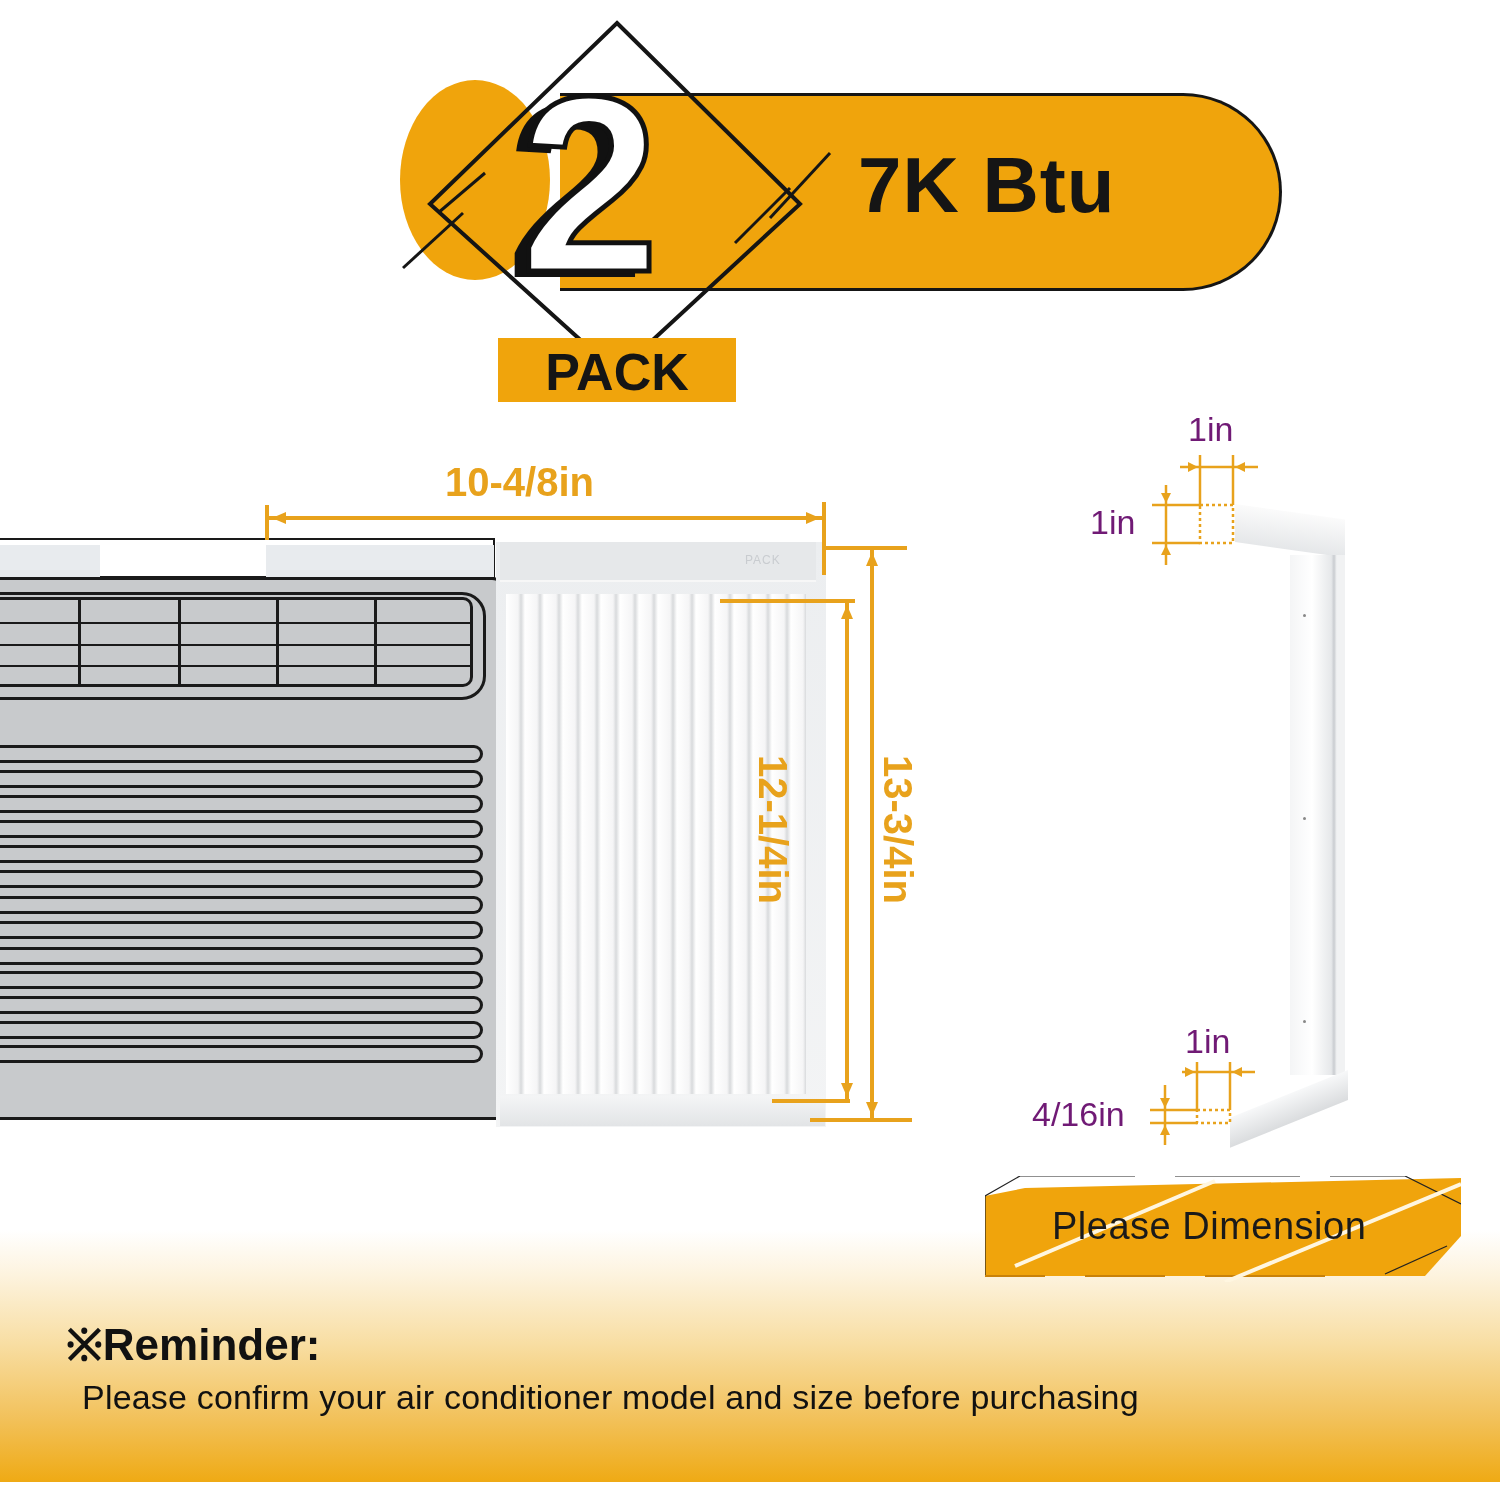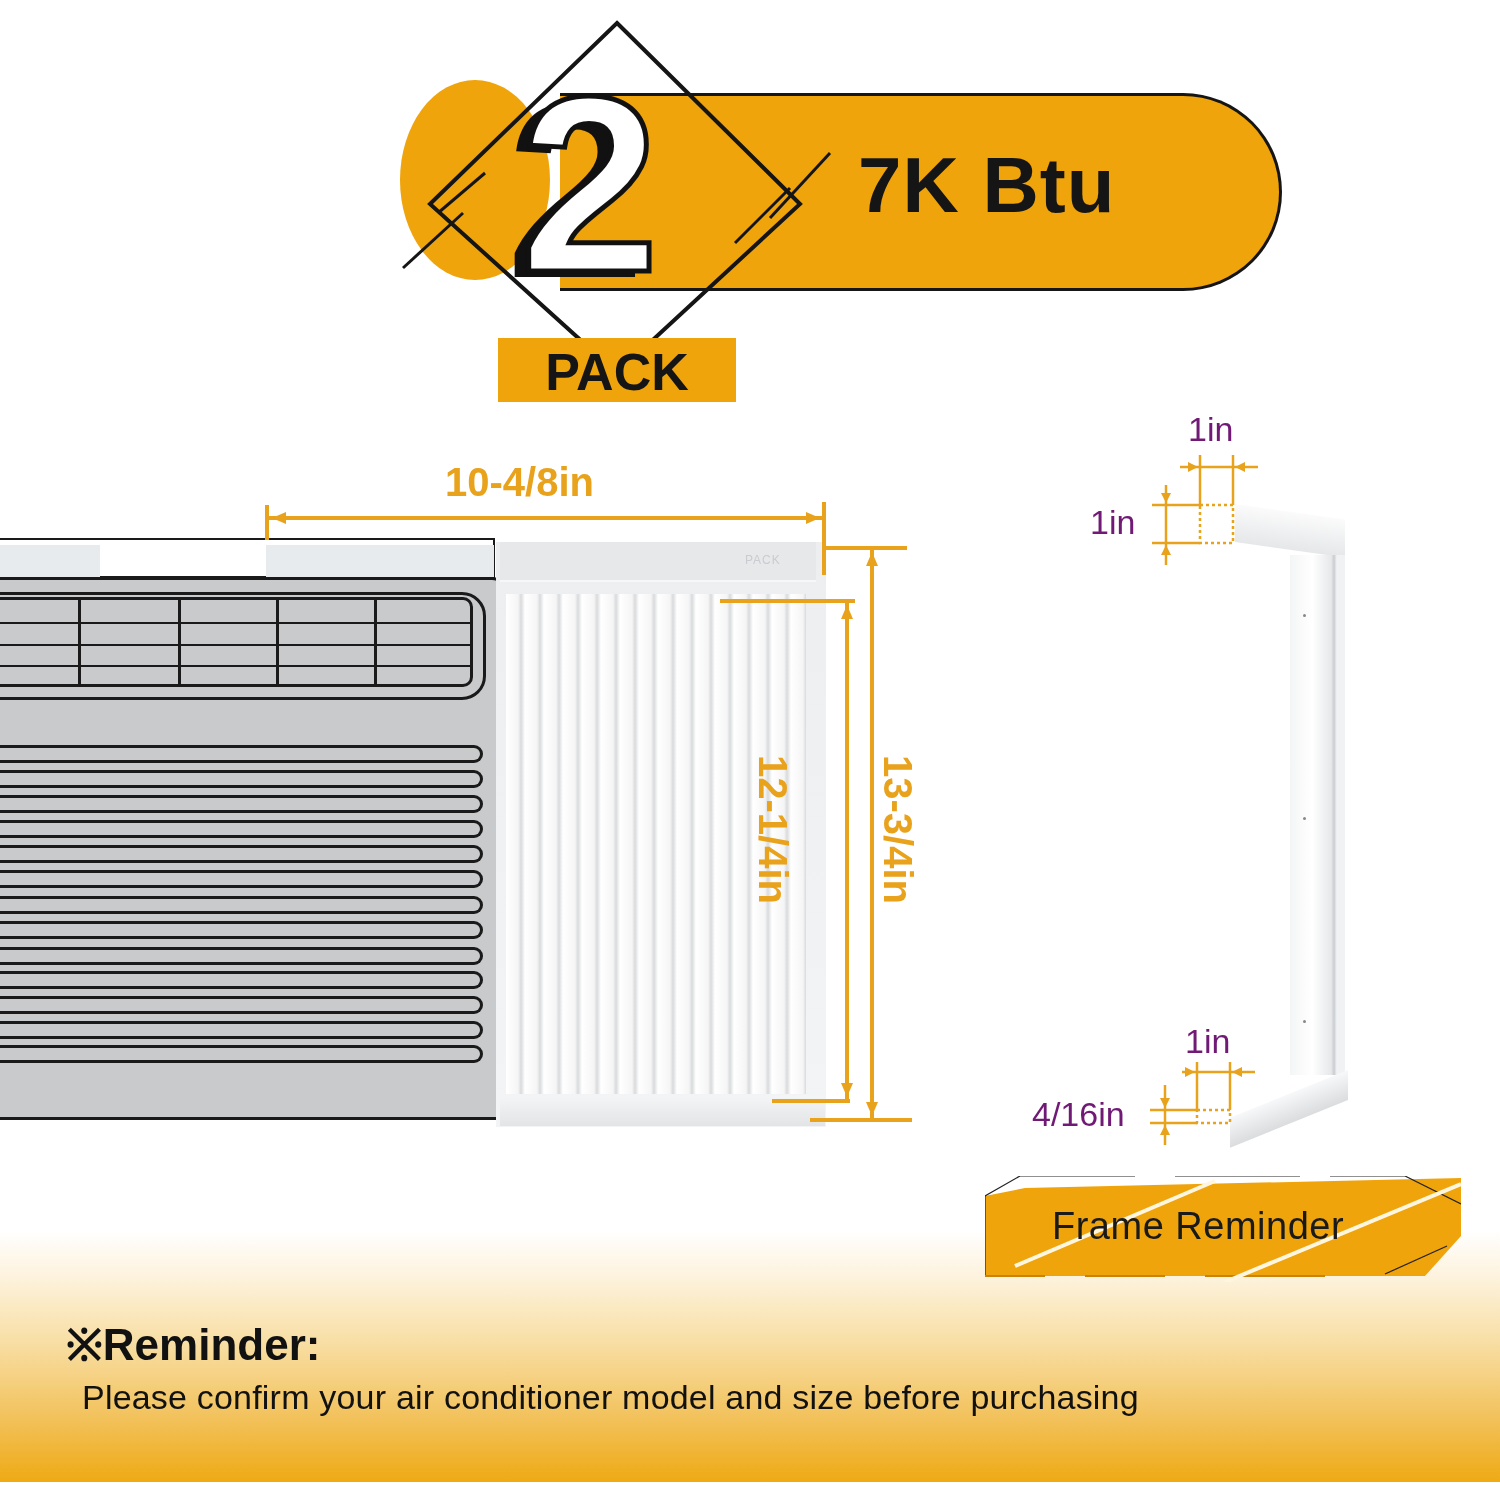--- a/index.html
+++ b/index.html
@@ -181,16 +181,16 @@
   <polyline points="190,0 315,0" fill="none" stroke="#222" stroke-width="1.2"></polyline>
   <polyline points="345,0 420,0 476,28" fill="none" stroke="#222" stroke-width="1.2"></polyline>
   <line x1="0" y1="20" x2="0" y2="100" stroke="#222" stroke-width="1.2"></line>
   <line x1="0" y1="100" x2="60" y2="100" stroke="#c9820a" stroke-width="2"></line>
   <line x1="100" y1="100" x2="180" y2="100" stroke="#c9820a" stroke-width="2"></line>
   <line x1="220" y1="100" x2="340" y2="100" stroke="#c9820a" stroke-width="2"></line>
   <line x1="30" y1="90" x2="230" y2="5" stroke="#fff6e0" stroke-width="4"></line>
   <line x1="240" y1="106" x2="476" y2="8" stroke="#fff6e0" stroke-width="4"></line>
   <line x1="400" y1="98" x2="462" y2="70" stroke="#222" stroke-width="1.2"></line>
 </svg>
-<div class="abs fd-text">Frame Reminder</div>
+<div class="abs fd-text">Please Dimension</div>
 
 <div class="abs rem-title">※Reminder:</div>
 <div class="abs rem-body">Please confirm your air conditioner model and size before purchasing</div>
 
 </body></html>

